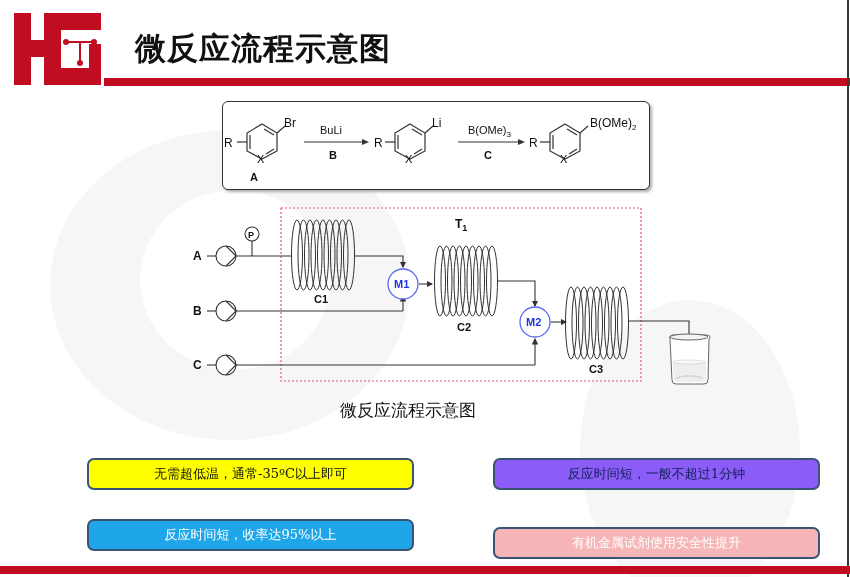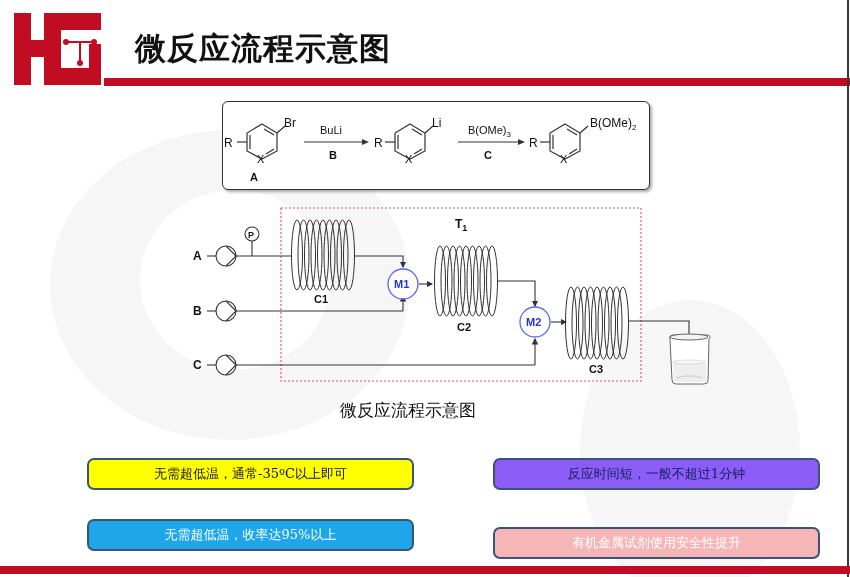--- a/index.html
+++ b/index.html
@@ -194,16 +194,16 @@
     <path d="M673,362 L706,362 L706,380 Q706,382 703,382 L677,382 Q674,382 674,380 Z" fill="#eeeeee"></path>
     <ellipse cx="689" cy="362" rx="16" ry="2" fill="#f8f8f8" stroke="#ccc" stroke-width="0.6"></ellipse>
     <path d="M677,378 Q689,374 703,378" stroke="#bbb" stroke-width="1.5" fill="none" stroke-dasharray="1,1"></path>
   </g>
 </svg>
 
 <div class="caption">微反应流程示意图</div>
 
 <div class="pill pill-yellow">无需超低温，通常-35ºC以上即可</div>
 <div class="pill pill-green">反应时间短，一般不超过1分钟</div>
-<div class="pill pill-blue">无需超低温，收率达95%以上</div>
+<div class="pill pill-blue">反应时间短，收率达95%以上</div>
 <div class="pill pill-pink">有机金属试剂使用安全性提升</div>
 
 <div class="footer-rule"></div>
 
 </body></html>

